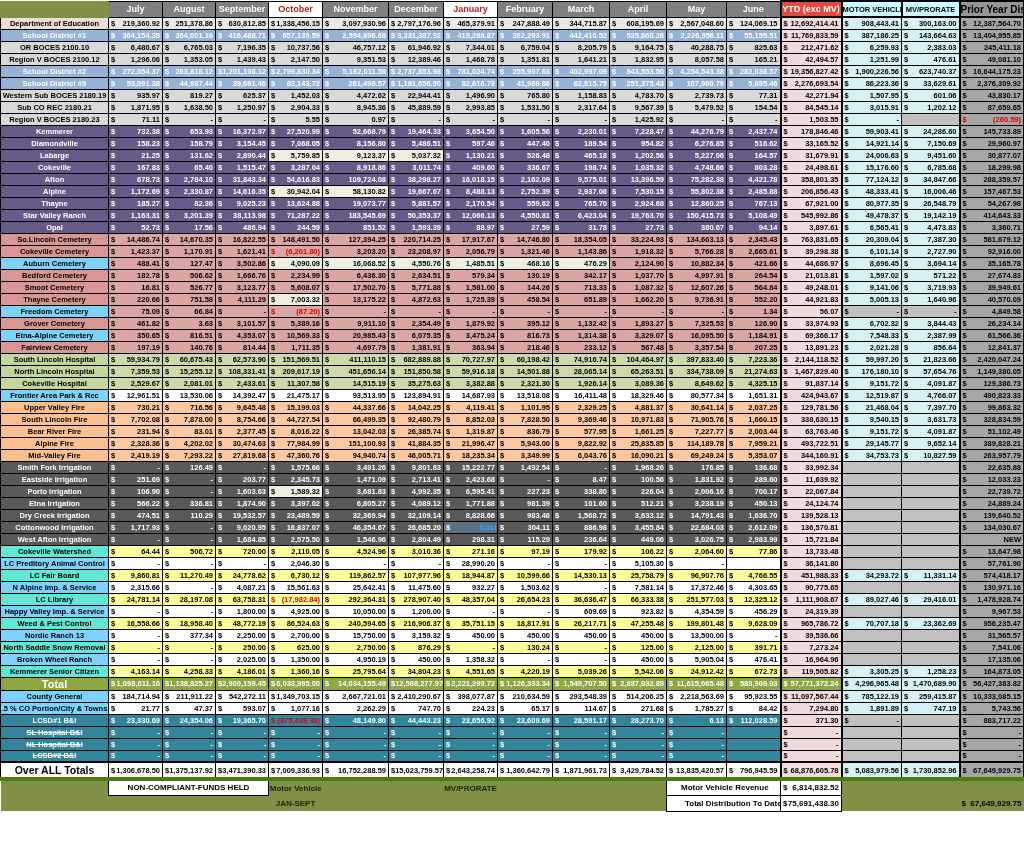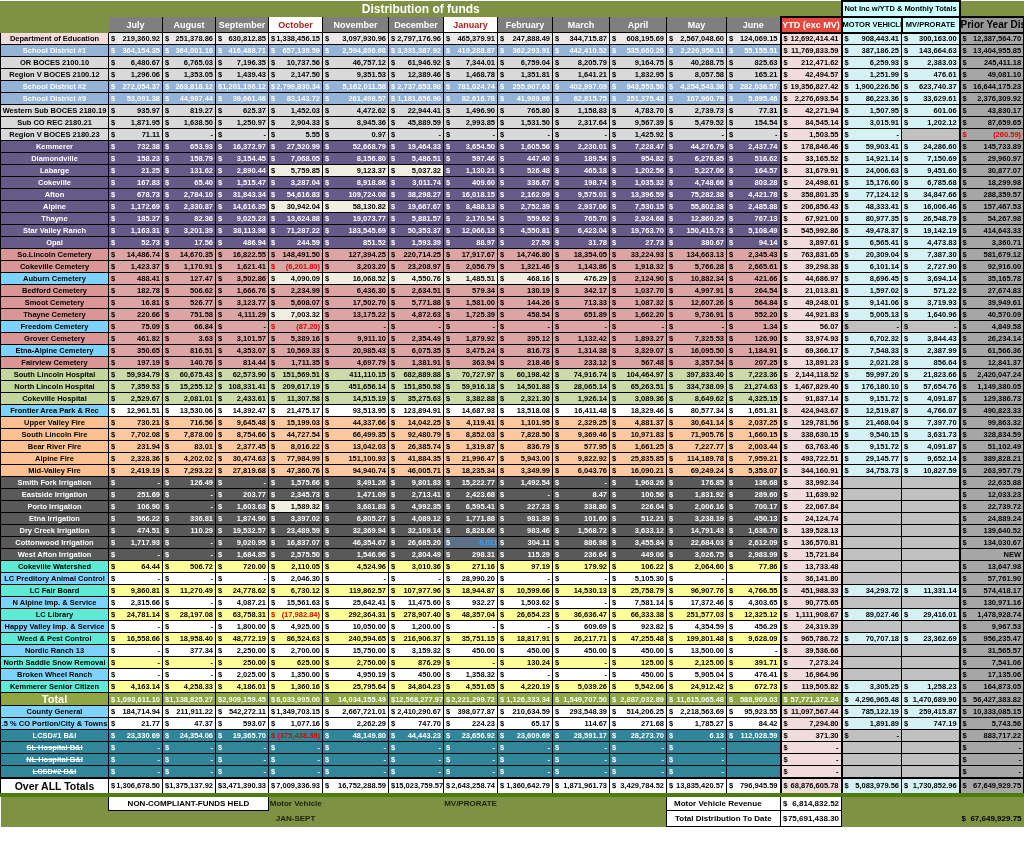--- a/index.html
+++ b/index.html
@@ -81,25 +81,20 @@
         <col style="width:57px">
         <col style="width:57px">
         <col style="width:60px">
       <col style="width:54px">
         <col style="width:61px">
         <col style="width:60px">
         <col style="width:58px">
       <col style="width:64px">
     </colgroup>
     <thead>
-      <tr style="height:15px">
-        <td class="green titletxt" colspan="14">Distribution of funds</td>
-        <td class="notinc" colspan="2">Not Inc w/YTD &amp; Monthly Totals</td>
-        <td class="green"></td>
-      </tr>
       <tr id="month-header-row" style="height:15px">
         <td class="green"></td>
 
         <td class="mh">July</td>
           <td class="mh">August</td>
           <td class="mh">September</td>
           <td class="mh redm">October</td>
           <td class="mh">November</td>
           <td class="mh">December</td>
           <td class="mh redm">January</td>
@@ -6154,37 +6149,37 @@
       <tr>
         <td></td>
         <td class="box" colspan="3">NON-COMPLIANT-FUNDS HELD</td>
         <td class="olab">Motor Vehicle</td>
         <td></td>
         <td></td>
         <td class="olab">MV/PRORATE</td>
         <td></td>
         <td></td>
         <td></td>
-        <td class="box" colspan="2" style="text-align:left;padding-left:7px">Motor Vehicle Revenue</td>
+        <td class="box" colspan="2" style="text-align:left;padding-left:14px">Motor Vehicle Revenue</td>
         <td class="valbox">
           <div class="in">
               <span>$</span>
               <span>6,814,832.52</span>
             </div>
         </td>
         <td></td>
         <td></td>
         <td></td>
       </tr>
       <tr>
         <td></td>
         <td colspan="3"></td>
         <td class="olab">JAN-SEPT</td>
         <td colspan="6"></td>
-        <td class="box" colspan="2" style="text-align:left;padding-left:8px">Total Distribution To Date</td>
+        <td class="box" colspan="2" style="text-align:left;padding-left:18px">Total Distribution To Date</td>
         <td class="valbox">
           <div class="in">
               <span>$</span>
               <span>75,691,438.30</span>
             </div>
         </td>
         <td colspan="2"></td>
         <td class="ftr-prior">
           <div class="in">
               <span style="color:#000">$</span>

